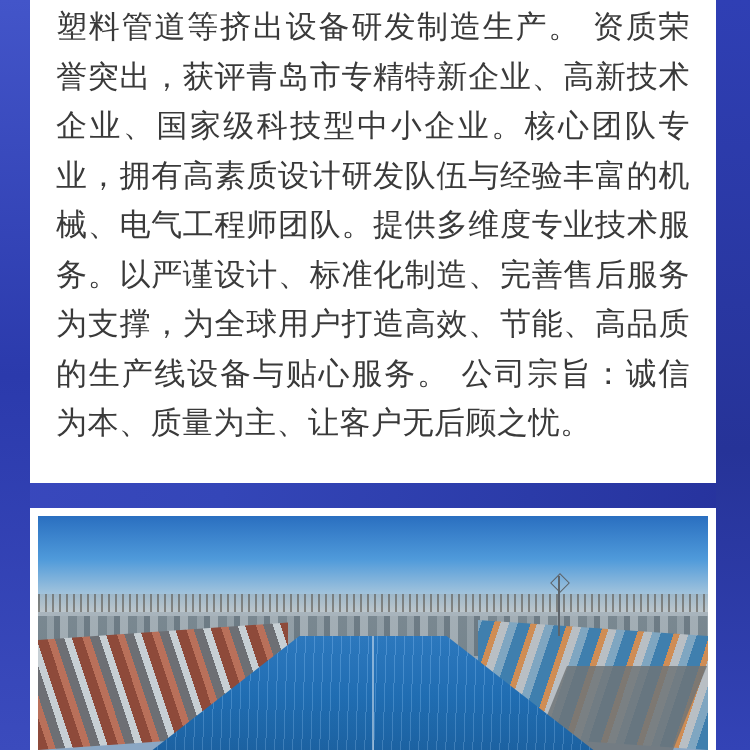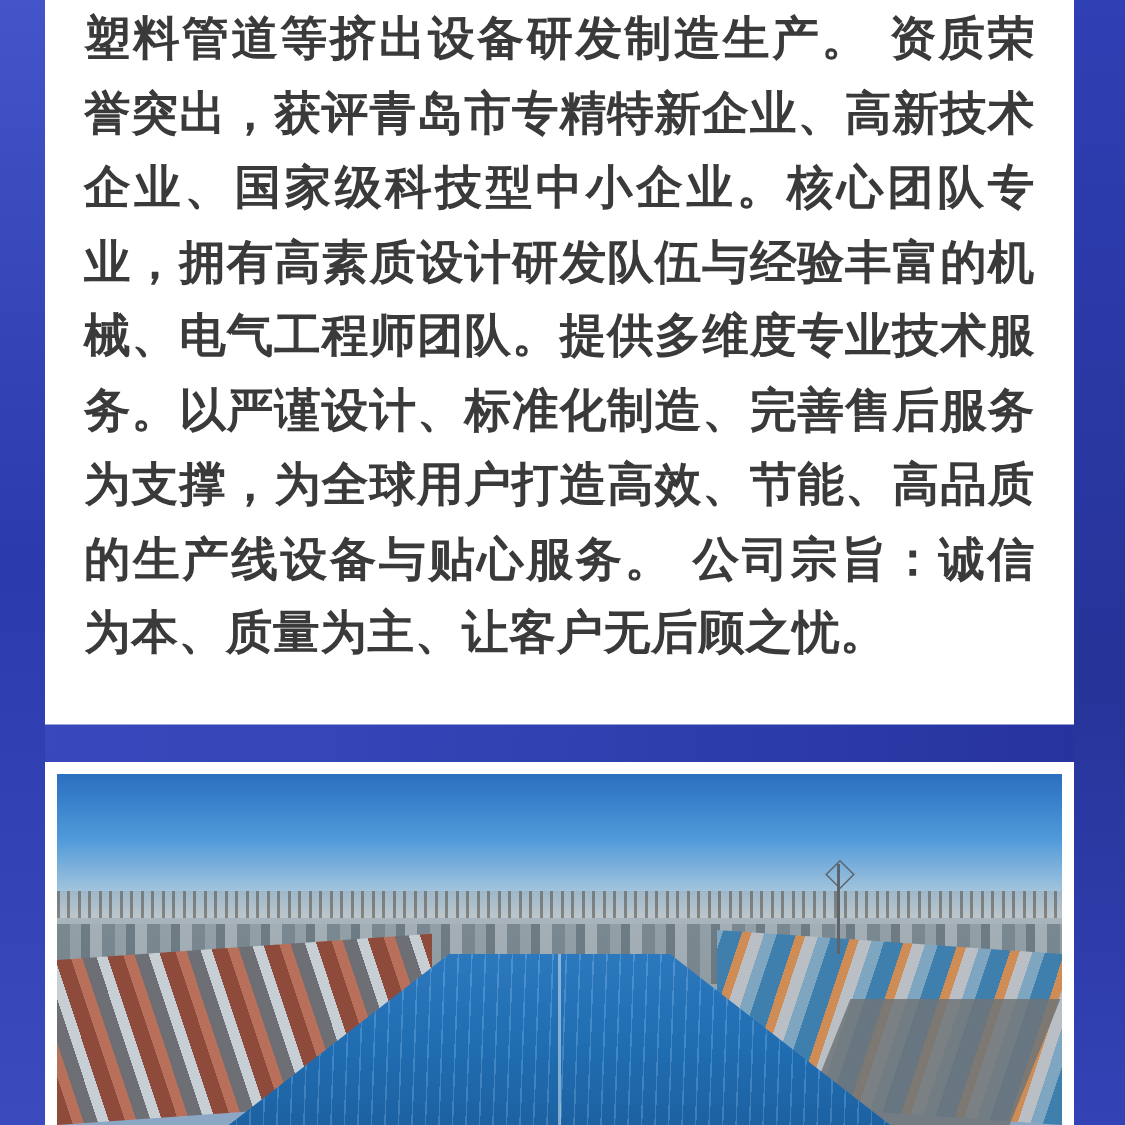--- a/index.html
+++ b/index.html
@@ -12,21 +12,20 @@
     overflow: hidden;
     background: #2e3fb0;
     font-family: "Liberation Sans", sans-serif;
   }
   .page {
     position: relative;
     width: 750px;
     height: 750px;
     background: linear-gradient(100deg, #3b49bf 0%, #3446b8 35%, #2b3ba8 70%, #25309a 100%);
     overflow: hidden;
-    font-weight: bold;
   }
   
   .side-band-left {
     position: absolute;
     left: 0; top: 0;
     width: 30px; height: 750px;
     background: linear-gradient(180deg, #4355c9 0%, #2b3aac 50%, #3b4bbd 100%);
   }
   .side-band-right {
     position: absolute;

